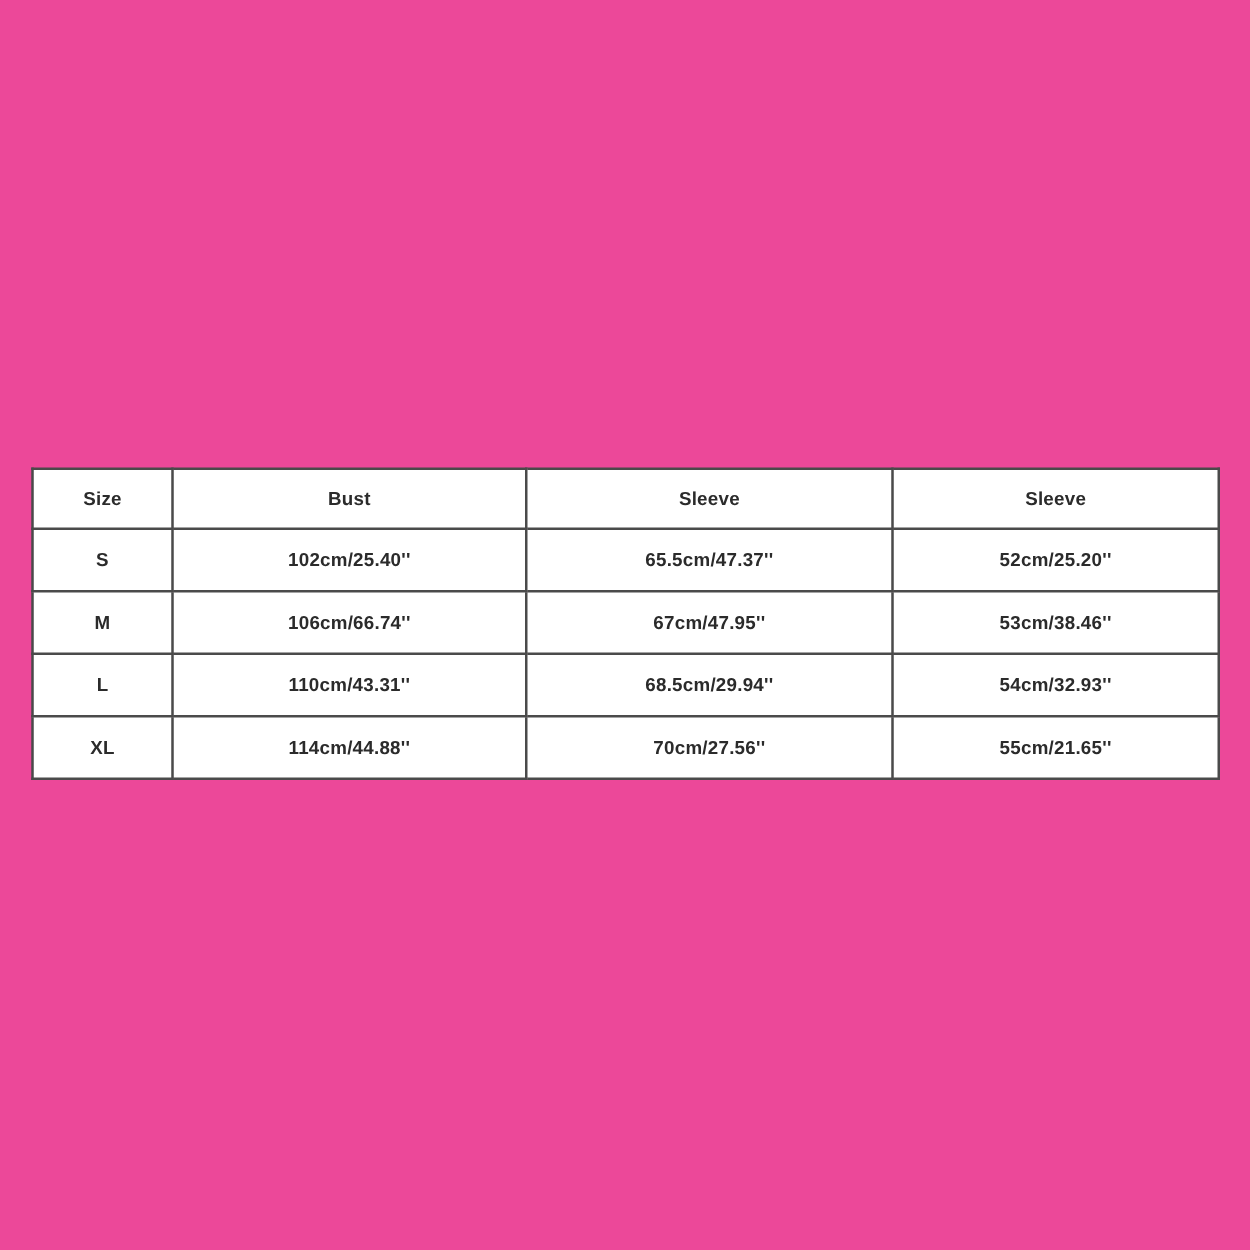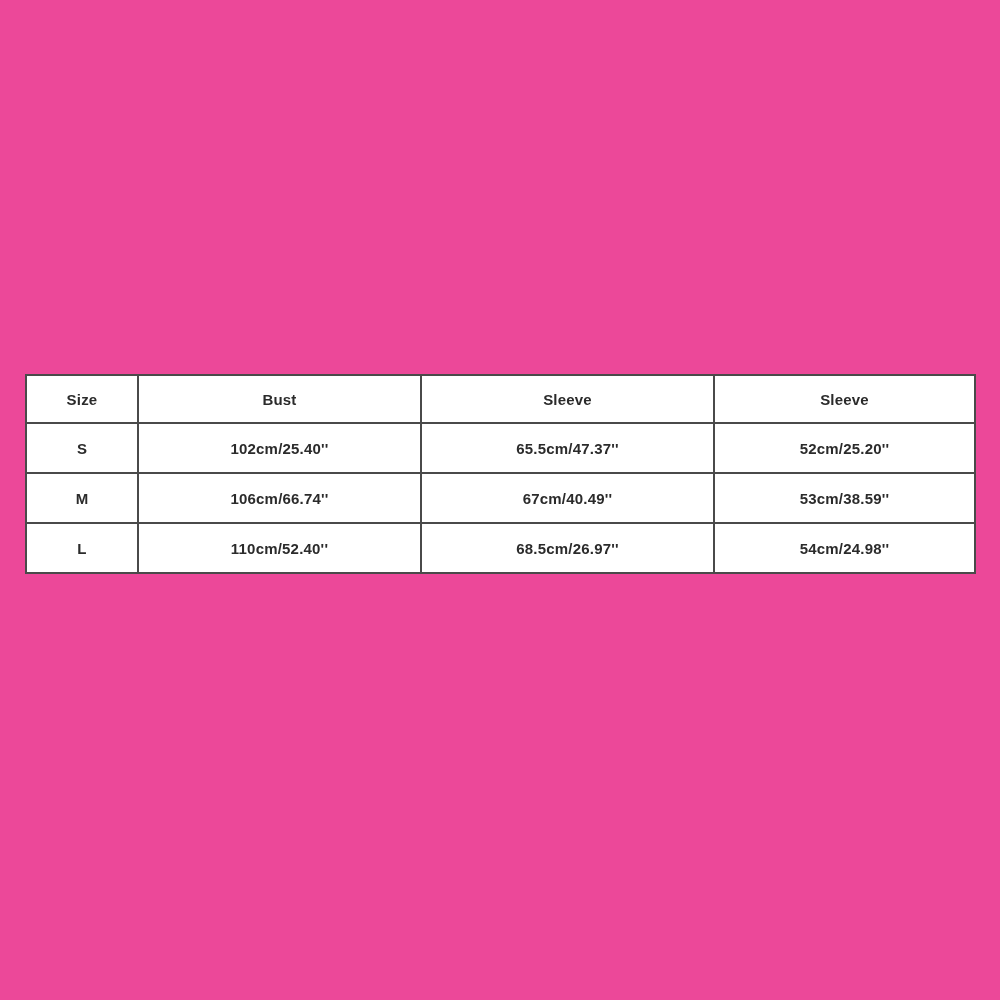--- a/index.html
+++ b/index.html
@@ -64,24 +64,30 @@
     <tbody>
       <tr>
         <td>S</td>
         <td>102cm/25.40''</td>
         <td>65.5cm/47.37''</td>
         <td>52cm/25.20''</td>
       </tr>
       <tr>
         <td>M</td>
         <td>106cm/66.74''</td>
-        <td>67cm/40.49''</td>
-        <td>53cm/38.59''</td>
+        <td>67cm/47.95''</td>
+        <td>53cm/38.46''</td>
       </tr>
       <tr>
         <td>L</td>
-        <td>110cm/52.40''</td>
-        <td>68.5cm/26.97''</td>
-        <td>54cm/24.98''</td>
+        <td>110cm/43.31''</td>
+        <td>68.5cm/29.94''</td>
+        <td>54cm/32.93''</td>
+      </tr>
+      <tr>
+        <td>XL</td>
+        <td>114cm/44.88''</td>
+        <td>70cm/27.56''</td>
+        <td>55cm/21.65''</td>
       </tr>
     </tbody>
   </table>
 </div>
 
 </body></html>

